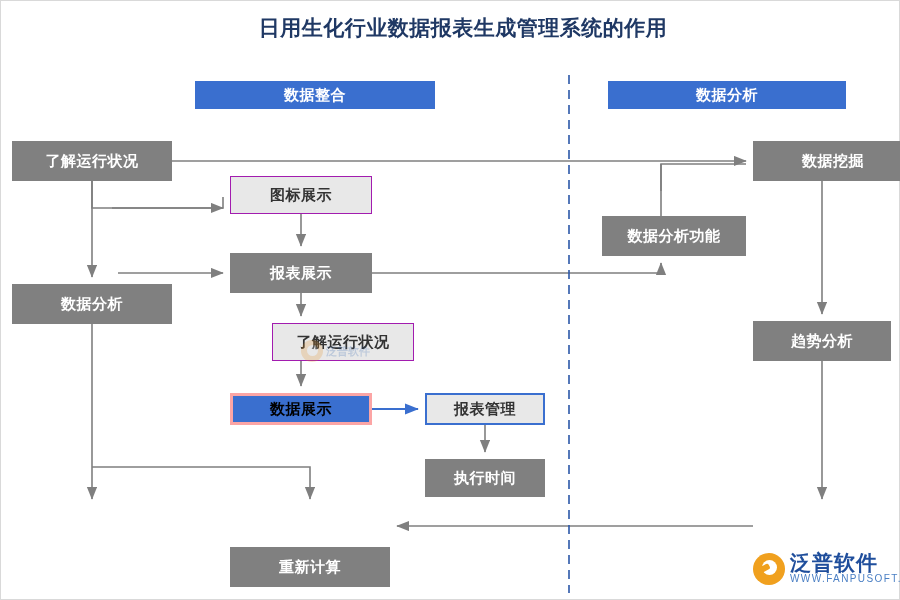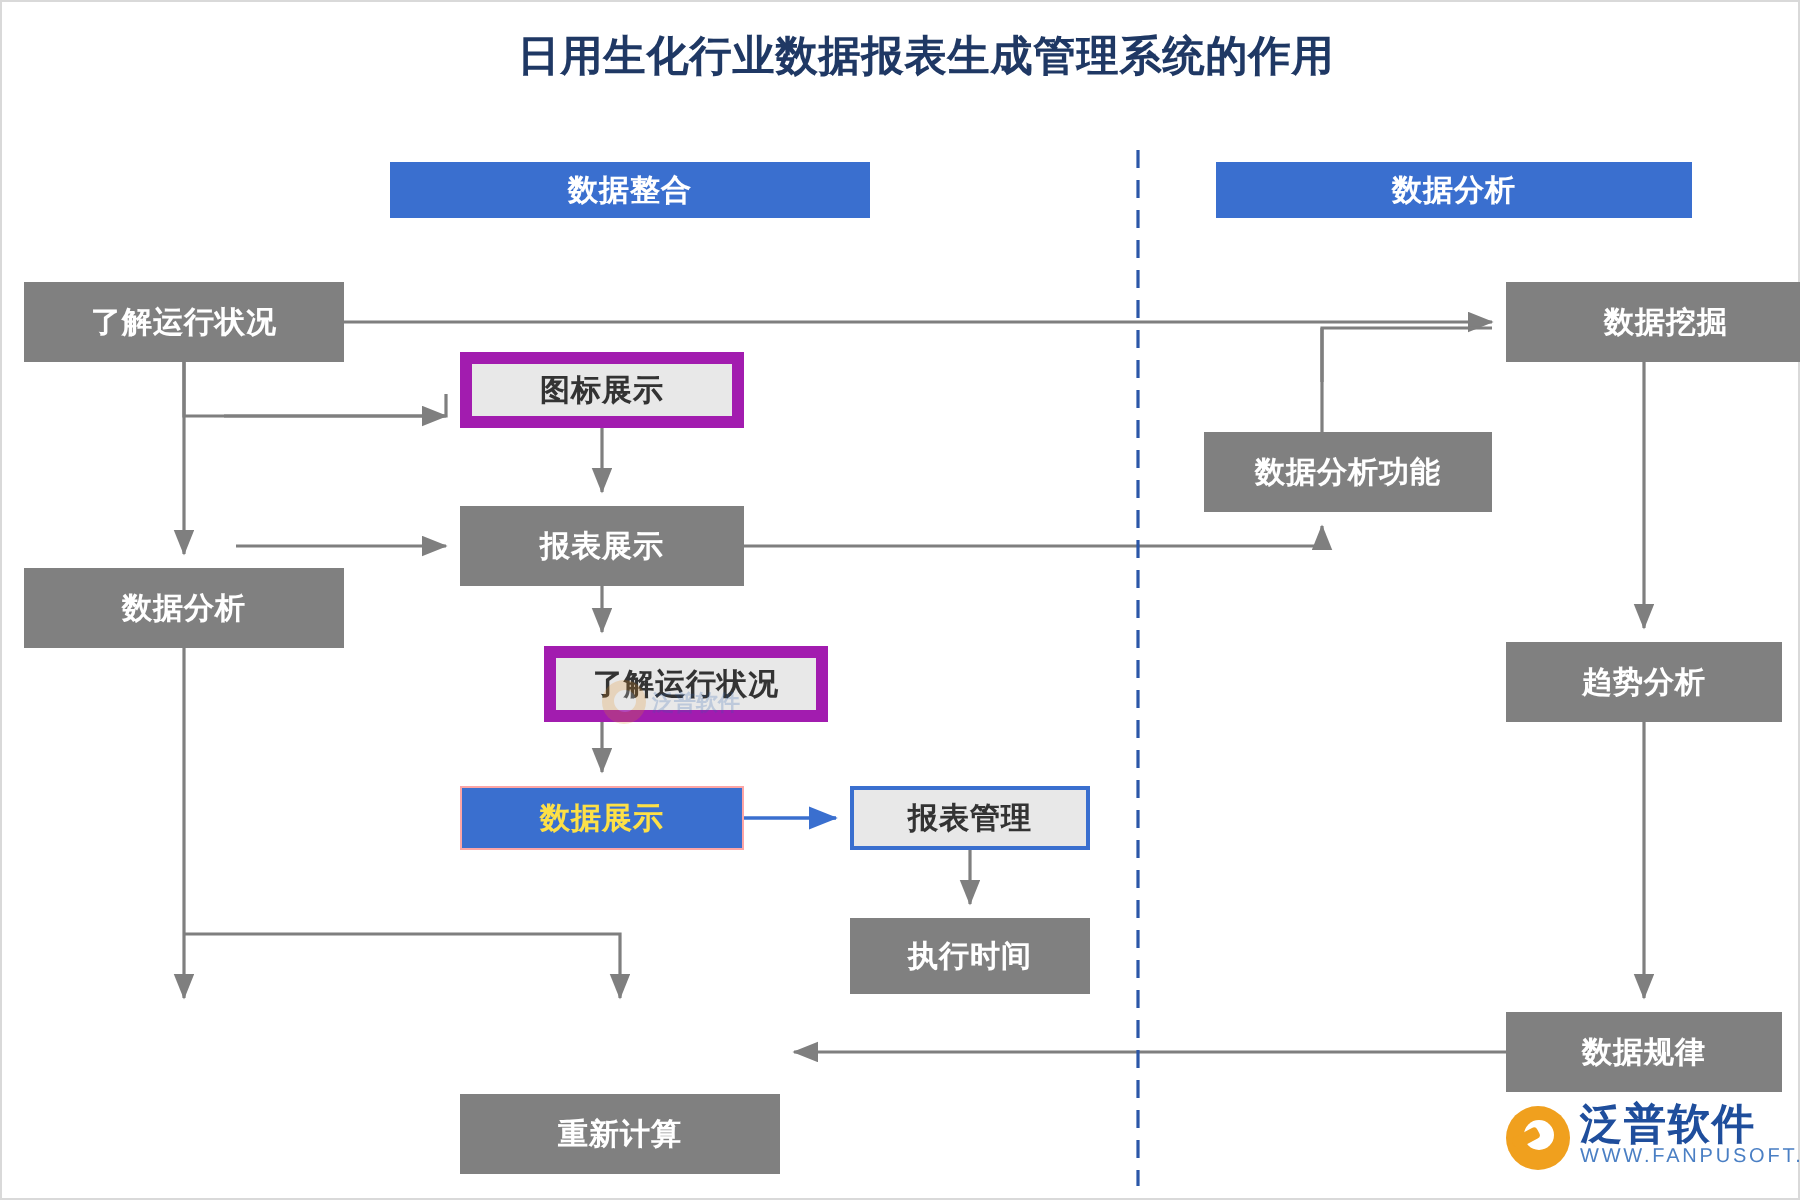--- a/index.html
+++ b/index.html
@@ -56,26 +56,26 @@
     background: #808080;
     color: #ffffff;
   }
   .n-blue {
     background: #3a6fcf;
     color: #ffffff;
   }
   .n-light {
     background: #e8e8e8;
     color: #333333;
-    border: 6px solid #a21caf;
+    border: 1px solid #a21caf;
   }
   .n-lightblue {
     background: #3a6fcf;
-    color: #fde047;
-    border: 1px solid #fca5a5;
+    color: #000000;
+    border: 3px solid #fca5a5;
   }
   .n-lightframe {
     background: #e8e8e8;
     color: #333333;
     border: 2px solid #3a6fcf;
   }
   .header-box {
     font-size: 15px;
     font-weight: bold;
   }
@@ -240,21 +240,20 @@
   <div class="node n-light" style="left:229px;top:322px;width:142px;height:38px;margin-left:42px;">了解运行状况</div>
   <div class="node n-lightblue" style="left:229px;top:392px;width:142px;height:32px;">数据展示</div>
   <div class="node n-gray" style="left:229px;top:505px;width:160px;height:40px;margin-top:41px;">重新计算</div>
 
   <div class="node n-lightframe" style="left:424px;top:392px;width:120px;height:32px;">报表管理</div>
   <div class="node n-gray" style="left:424px;top:458px;width:120px;height:38px;">执行时间</div>
 
   <div class="node n-gray" style="left:588px;top:215px;width:144px;height:40px;margin-left:13px;">数据分析功能</div>
   <div class="node n-gray" style="left:752px;top:140px;width:160px;height:40px;">数据挖掘</div>
   <div class="node n-gray" style="left:752px;top:320px;width:138px;height:40px;">趋势分析</div>
-  <div class="node n-gray" style="left:752px;top:505px;width:138px;height:40px;">数据规律</div>
 
   <div id="watermark-center">
     <div class="wm-mark"></div>
     <div class="wm-txt">泛普软件</div>
   </div>
 
   <div id="logo">
     <div class="logo-mark"></div>
     <div class="logo-text">
       <span class="logo-cn">泛普软件</span>

